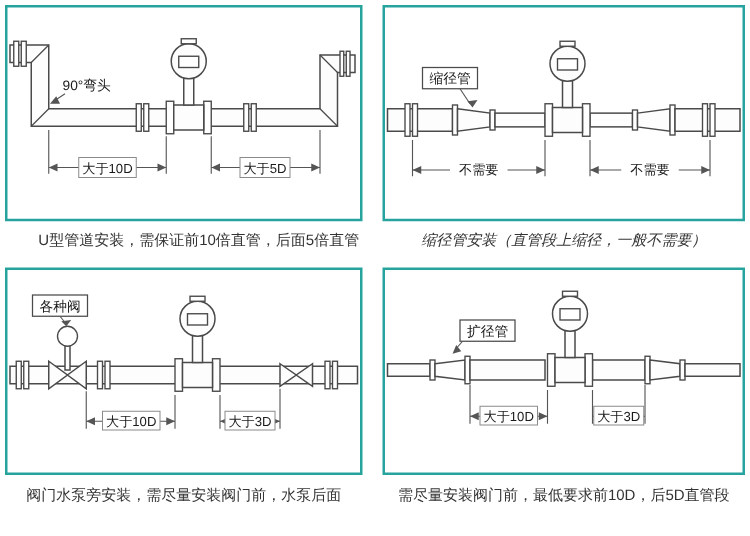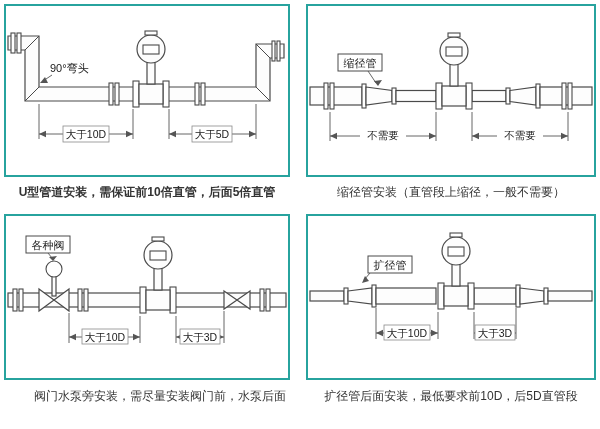--- a/index.html
+++ b/index.html
@@ -5,23 +5,23 @@
   * { margin:0; padding:0; box-sizing:border-box; }
   html,body { width:600px; height:429px; background:#ffffff; }
   .page { position:relative; width:600px; height:429px; background:#fff;
           font-family:"Liberation Sans", sans-serif; overflow:hidden; }
   .panel { position:absolute; border:2px solid var(--accent,#27a39e); background:#fff; }
   .p1 { left:4px;  top:4px;   width:286px; height:173px; }
   .p2 { left:306px; top:4px;  width:290px; height:173px; }
   .p3 { left:4px;  top:214px; width:286px; height:166px; }
   .p4 { left:306px; top:214px; width:290px; height:166px; }
   .caption { position:absolute; text-align:center; font-size:12px; color:#333; line-height:17px; }
-  .c1 { left:4px;   top:184px; width:286px;font-weight:bold; }
-  .c2 { left:306px; top:184px; width:290px; }
-  .c3 { left:17px;   top:388px; width:286px;font-family:Liberation Serif, serif; }
+  .c1 { left:16px;   top:184px; width:286px; }
+  .c2 { left:306px; top:184px; width:290px;font-style:italic; }
+  .c3 { left:4px;   top:388px; width:286px;font-family:Liberation Serif, serif; }
   .c4 { left:306px; top:388px; width:290px; }
   svg { display:block; }
   .pipe   { fill:#fdfdfd; stroke:#4a4a4a; stroke-width:1.2; }
   .joint  { stroke:#4a4a4a; stroke-width:1; fill:none; }
   .flange { fill:#ffffff; stroke:#4a4a4a; stroke-width:1.1; }
   .dim      { stroke:#555; stroke-width:0.9; fill:none; }
   .dimarrow { fill:#555; stroke:none; }
   .lblbox   { fill:#fff; stroke:#8a8a8a; stroke-width:0.8; }
   .lblplain { fill:#fff; stroke:none; }
   .lbltext  { font-size:10.5px; fill:#1a1a1a; }
@@ -246,15 +246,15 @@
         <polygon class="dimarrow" points="54,67 61,65 57,60"></polygon>
       </g>
     </svg>
   </section>
 
   <div class="caption c1">U型管道安装，需保证前10倍直管，后面5倍直管</div>
   <div class="caption c2">缩径管安装（直管段上缩径，一般不需要）</div>
   <div class="caption c3">
     <div>阀门水泵旁安装，需尽量安装阀门前，水泵后面</div>
   </div>
-  <div class="caption c4">扩径管后面安装，最低要求前10D，后5D直管段</div>
+  <div class="caption c4">需尽量安装阀门前，最低要求前10D，后5D直管段</div>
 
 </div>
 
 </body></html>

